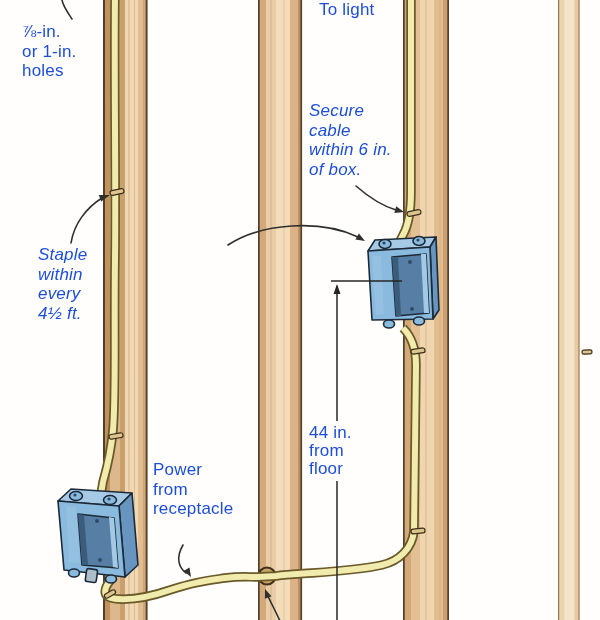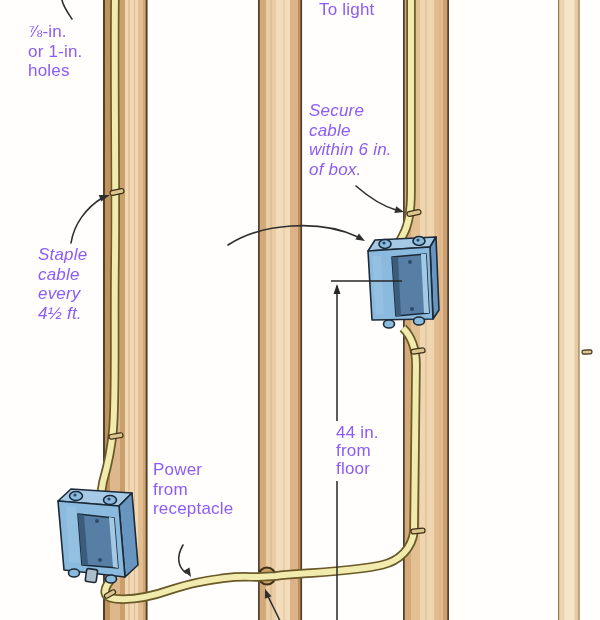--- a/index.html
+++ b/index.html
@@ -2,21 +2,21 @@
 <html><head>
 <meta charset="utf-8">
 <style>
   html,body{margin:0;padding:0;background:#ffffff;}
   .stage{
     position:relative;width:600px;height:620px;background:#fffefd;
     overflow:hidden;font-family:"Liberation Sans","DejaVu Sans",sans-serif;
   }
   .stage svg{position:absolute;left:0;top:0;}
   .lbl{
-    position:absolute;white-space:pre-line;color:#8b5cf6;
+    position:absolute;white-space:pre-line;color:#1d4ed8;
     font-size:17px;line-height:19.5px;letter-spacing:.2px;
   }
   .it{font-style:italic;}
   .dim{line-height:18px;}
 </style>
 </head>
 <body>
 
 <div class="stage">
 
@@ -167,38 +167,38 @@
   </g>
 
   <g>
     <path d="M331,281 L402,281" fill="none" stroke="#262626" stroke-width="1.5"></path>
     <path d="M337,286 L337,421" fill="none" stroke="#262626" stroke-width="1.5"></path>
     <path d="M337,481 L337,621" fill="none" stroke="#262626" stroke-width="1.5"></path>
     <polygon points="337,284 340.5,294 333.5,294" fill="#262626"></polygon>
   </g>
 </svg>
 
-<div class="lbl" style="left:28px; top:22px;">⅞-in.
+<div class="lbl" style="left:22px; top:22px;">⅞-in.
 or 1-in.
 holes</div>
 
 <div class="lbl" style="left:319px; top:0px;">To light</div>
 
 <div class="lbl it" style="left:309px; top:101px;">Secure
 cable
 within 6 in.
 of box.</div>
 
 <div class="lbl it" style="left:38px; top:245px;">Staple
-cable
+within
 every
 4½ ft.</div>
 
 
-<div class="lbl dim" style="left:309px; top:424px;margin-left:27px;">44 in.
+<div class="lbl dim" style="left:309px; top:424px;">44 in.
 from
 floor</div>
 
 <div class="lbl" style="left:153px; top:460px;">Power
 from
 receptacle</div>
 
 </div>
 
 </body></html>

